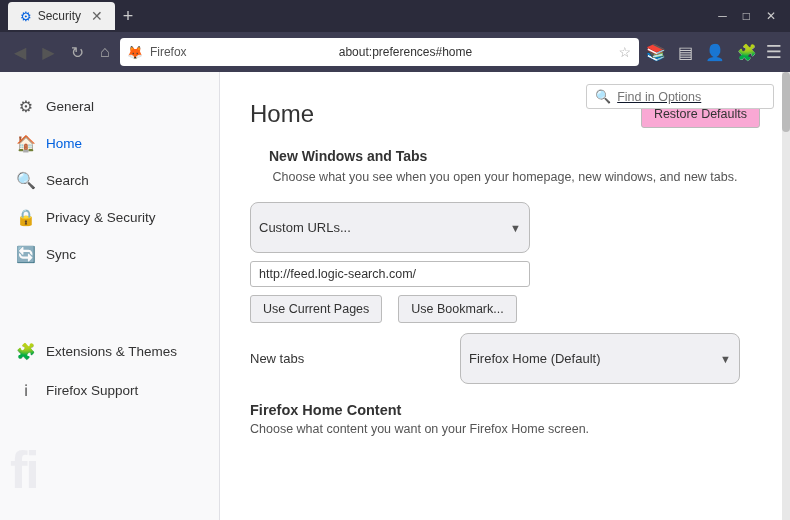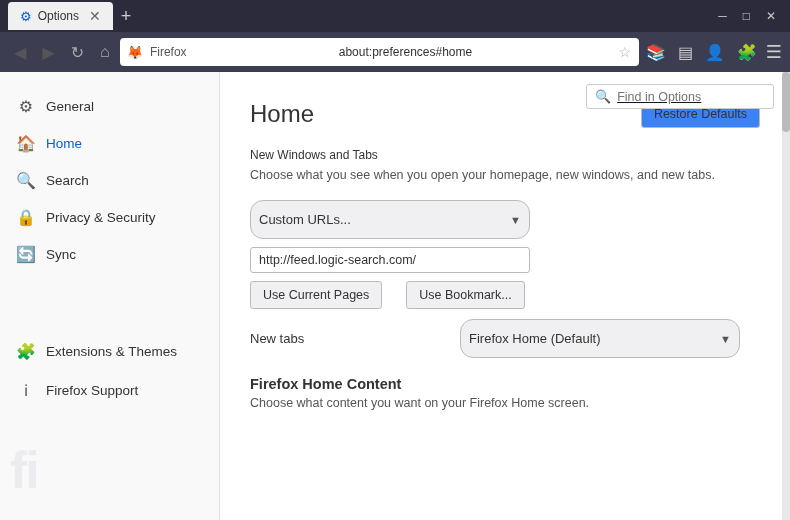--- a/index.html
+++ b/index.html
@@ -140,69 +140,69 @@
     }
     .page-title-row {
       display: flex;
       align-items: center;
       justify-content: space-between;
       margin-bottom: 20px;
       margin-top: 8px;
     }
     .page-title { font-size: 24px; font-weight: 300; color: #333; }
     .restore-btn {
-      background: #3b82f6;
+      background: #f9a8d4;
       border: 1px solid #bbb;
       border-radius: 3px;
       padding: 6px 12px;
       font-size: 12.5px;
       cursor: pointer;
       color: #333;
     }
 
-    .section-title { font-size: 12px; font-weight: 400; color: #333; margin-bottom: 6px; }
-    .section-desc { font-size: 12.5px; color: #555; margin-bottom: 18px; }
+    .section-title { font-size: 14px; font-weight: 700; color: #333; margin-bottom: 6px; margin-left: 19px; }
+    .section-desc { font-size: 12.5px; color: #555; margin-bottom: 18px; text-align: center; }
 
     .field-row {
       display: flex;
       align-items: flex-start;
       margin-bottom: 10px;
       gap: 10px;
     }
     .field-label { font-size: 13px; color: #333; width: 200px; flex-shrink: 0; padding-top: 6px; }
 
     .field-controls { display: flex; flex-direction: column; gap: 8px; flex: 1; }
 
     .select-wrapper {
       display: flex;
       align-items: center;
       background: #f0f0f3;
       border: 1px solid #bbb;
-      border-radius: 13px;
-      padding: 11px 8px;
+      border-radius: 8px;
+      padding: 17px 8px;
       font-size: 13px;
       color: #333;
       cursor: pointer;
       width: 280px;
       justify-content: space-between;
     }
     .select-arrow { color: #555; font-size: 11px; }
 
     .url-input-field {
       border: 1px solid #bbb;
       border-radius: 3px;
       padding: 5px 8px;
       font-size: 12.5px;
       color: #333;
       width: 280px;
       outline: none;
       background: #fff;
     }
 
-    .btn-row { display: flex; gap: 24px; }
+    .btn-row { display: flex; gap: 16px; }
     .action-btn {
       background: #f0f0f3;
       border: 1px solid #bbb;
       border-radius: 3px;
       padding: 6px 12px;
       font-size: 12.5px;
       cursor: pointer;
       color: #333;
     }
 
@@ -244,21 +244,21 @@
       border-radius: 4px;
     }
   </style>
 </head>
 <body>
 
 <div class="title-bar">
   <div class="title-bar-left">
     <div class="tab-active">
       <span class="tab-icon">⚙</span>
-      <span class="tab-title">Options</span>
+      <span class="tab-title">Security</span>
       <span class="tab-close">✕</span>
     </div>
     <span class="new-tab-btn">+</span>
   </div>
   <div class="window-controls">
     <span class="win-btn">─</span>
     <span class="win-btn">□</span>
     <span class="win-btn">✕</span>
   </div>
 </div>

